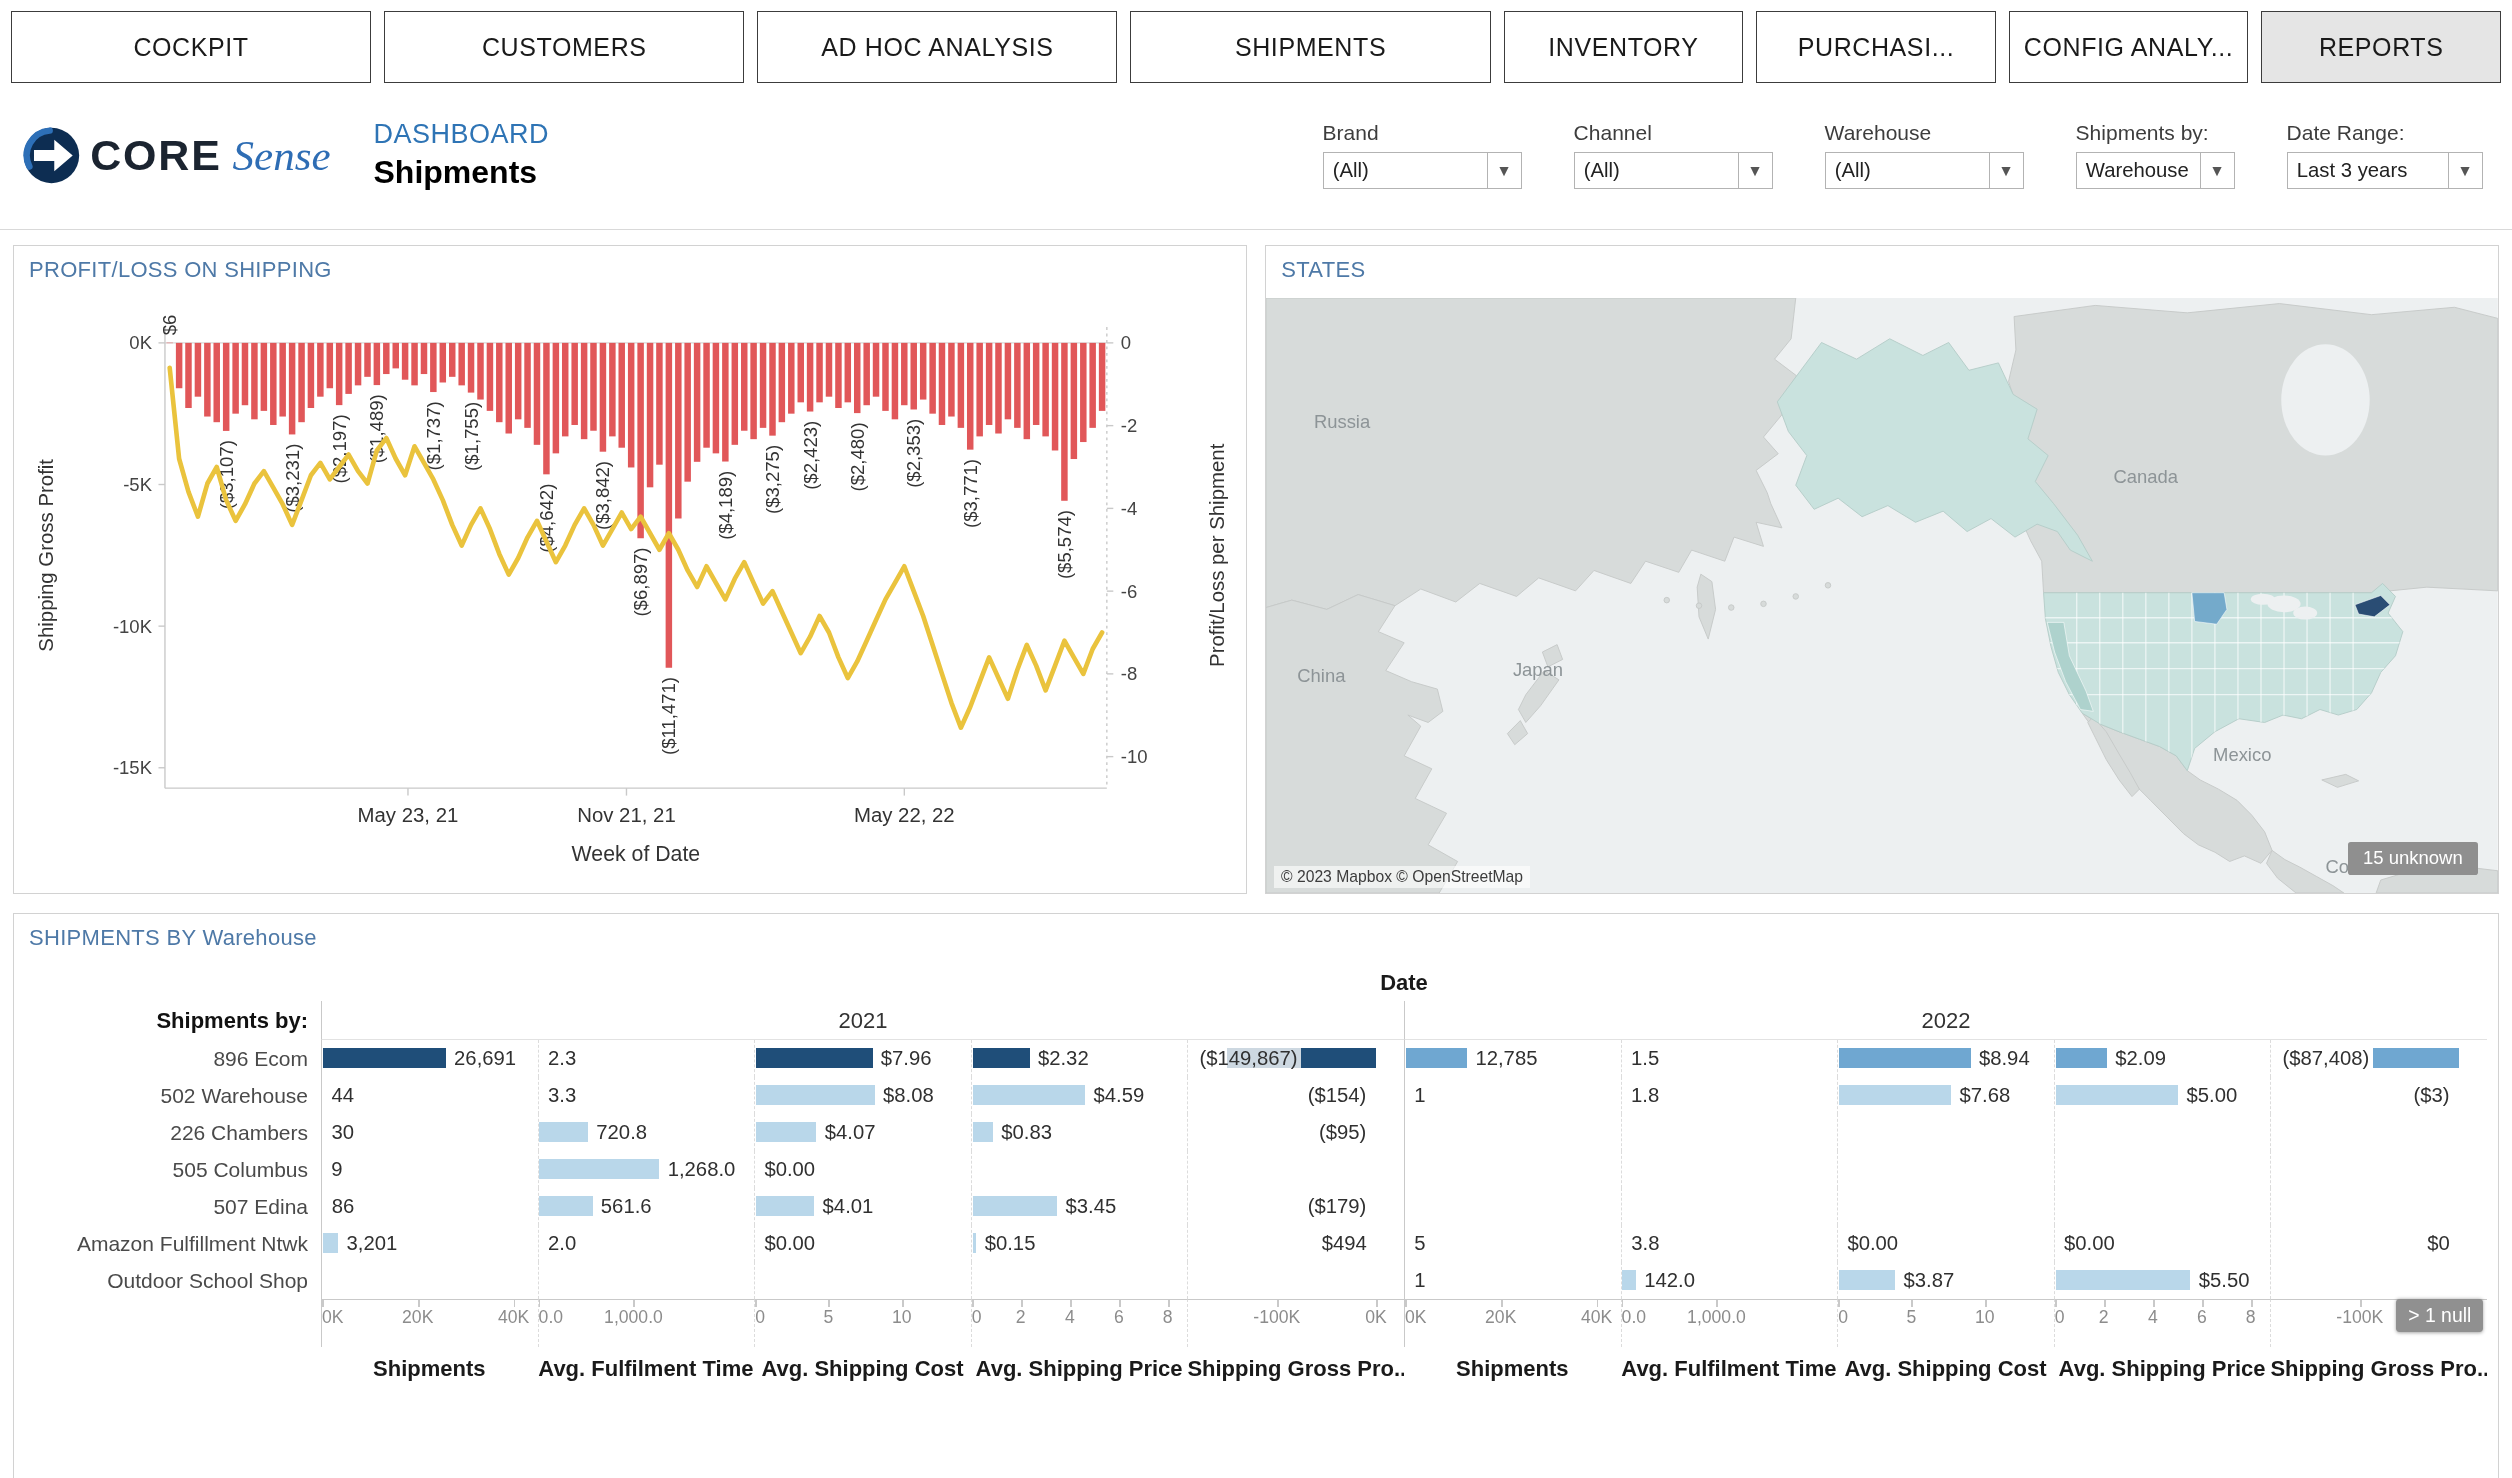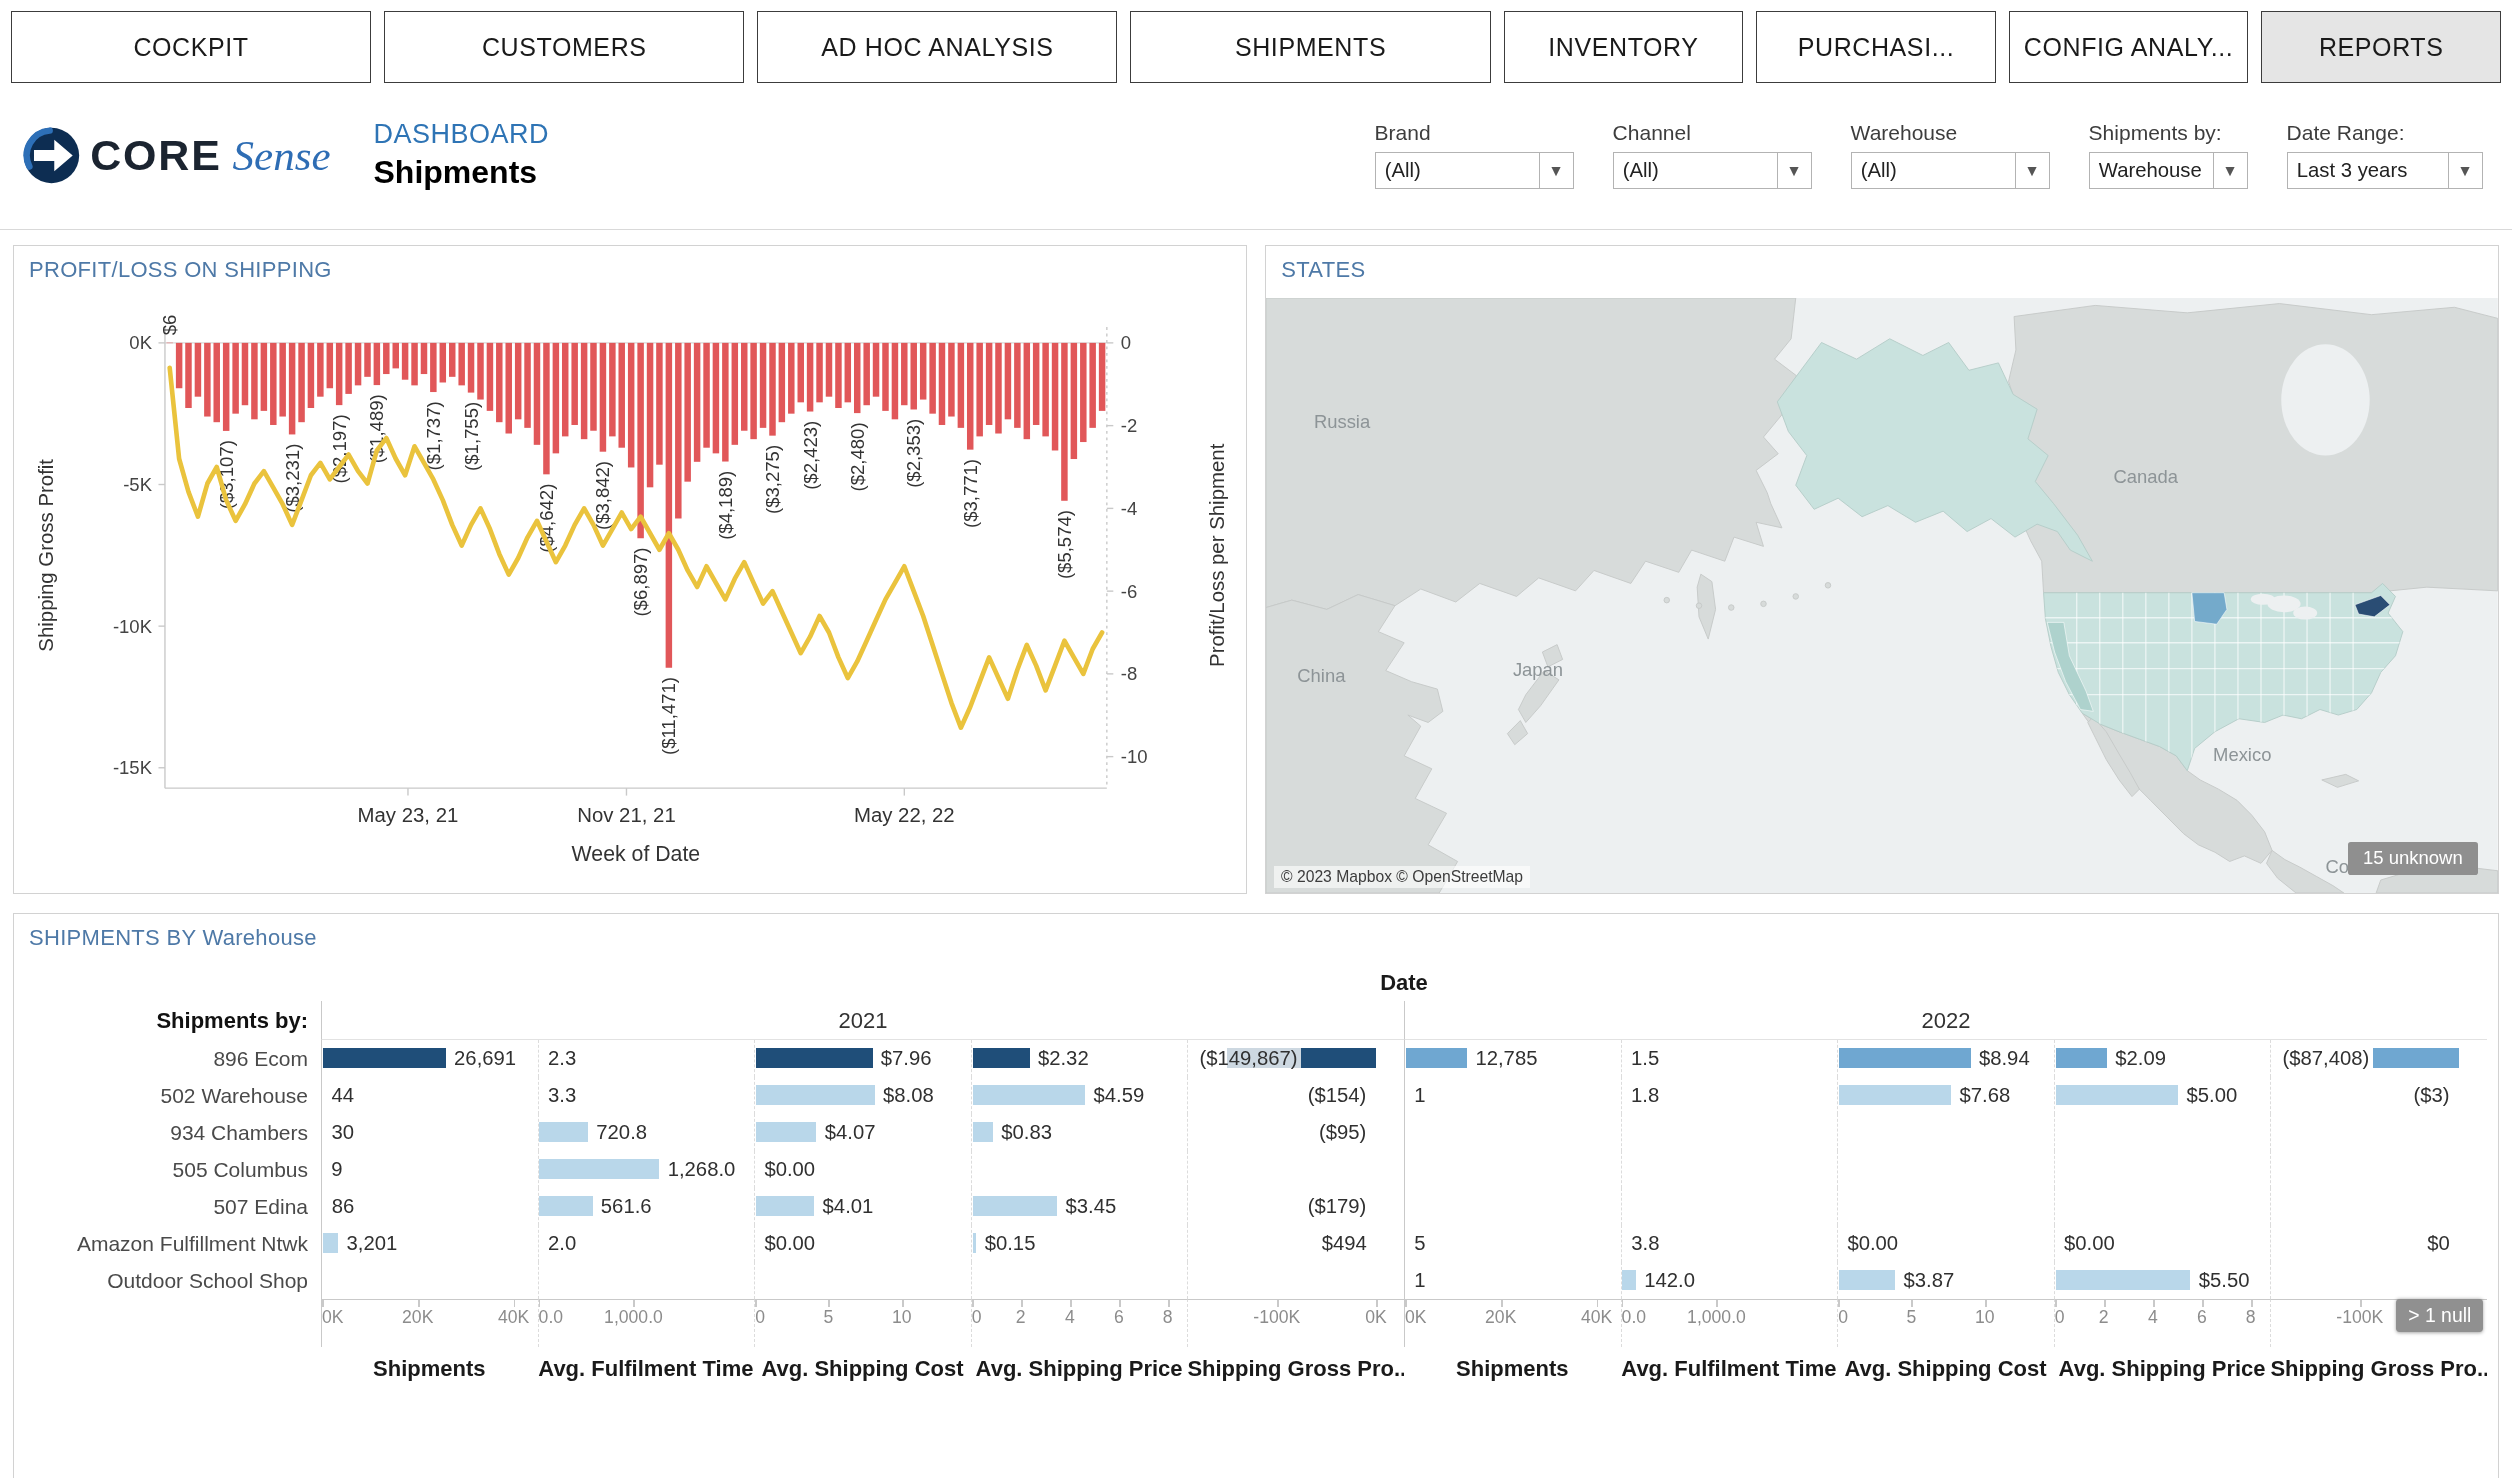--- a/index.html
+++ b/index.html
@@ -9,21 +9,21 @@
        font-size:25px;letter-spacing:0.6px;color:#1a1a1a;background:#fff;flex:1.55 1 0;box-sizing:border-box;cursor:pointer;white-space:nowrap;padding:0 9.2px;}
   .tab.narrow{flex:1 1 0;}
   .tab.active{background:#e5e5e5;}
   .hdr{display:flex;align-items:center;padding:13px 22px 15px 22px;border-bottom:1.8px solid #d9d9d9;height:118px;box-sizing:content-box;}
   .logo{display:flex;align-items:center;gap:9.2px;}
   .logo .core{font-size:43px;font-weight:800;letter-spacing:1.8px;color:#1b2430;}
   .logo .sense{font-size:43px;font-style:italic;color:#2e6db4;font-family:"Liberation Serif","DejaVu Serif",serif;margin-left:1.8px;}
   .hdr-title{margin-left:43px;}
   .hdr-title .dash{font-size:27px;color:#2e74b5;letter-spacing:0.5px;}
   .hdr-title .ptitle{font-size:32px;font-weight:bold;color:#000;margin-top:3.7px;}
-  .filters{margin-left:auto;display:flex;gap:39px;align-items:flex-start;padding-right:7.4px;}
+  .filters{margin-left:auto;display:flex;gap:52px;align-items:flex-start;padding-right:7.4px;}
   .filter .flabel{font-size:21px;color:#3d3d3d;margin-bottom:7.4px;}
   .combo{display:flex;border:1.8px solid #b3b3b3;height:37px;background:#fff;align-items:center;box-sizing:border-box;cursor:pointer;}
   .combo .val{flex:1;padding:0 9.2px;font-size:20.3px;color:#222;white-space:nowrap;overflow:hidden;}
   .combo .arrow{width:33px;align-self:stretch;border-left:1.8px solid #b3b3b3;display:flex;align-items:center;justify-content:center;color:#555;font-size:15.7px;}
   .row1{display:flex;gap:18.5px;margin:15px 13px 0 13px;}
   .panel{border:1.8px solid #d2d2d2;background:#fff;position:relative;box-sizing:border-box;}
   #profit-panel,#map-panel{flex:1 1 0;height:649px;}
   .panel-title{position:absolute;top:11px;left:15px;font-size:22px;color:#4e79a7;letter-spacing:0.3px;z-index:3;}
   .chart-host{position:absolute;top:44px;left:0;right:0;bottom:0;}
   .map-host{position:absolute;top:52px;left:0;right:0;bottom:0;overflow:hidden;}
@@ -424,21 +424,21 @@
           <div class="g-bar pos" style="width:52.0%;background:#b9d7ea"></div>
           <span class="g-val" style="left:calc(52.0% + 9.2px)">$7.68</span>
         </div>
         <div class="g-cell">
           <div class="g-bar pos" style="width:56.8%;background:#b9d7ea"></div>
           <span class="g-val" style="left:calc(56.8% + 9.2px)">$5.00</span>
         </div>
         <div class="g-cell">
           <span class="g-val halo" style="right:calc(13% + 0.1% + 5.5px)">($3)</span>
         </div>
-        <div class="g-label">934 Chambers</div>
+        <div class="g-label">226 Chambers</div>
         <div class="g-cell firstcol">
           <span class="g-val" style="left:calc(0.1% + 9.2px)">30</span>
         </div>
         <div class="g-cell">
           <div class="g-bar pos" style="width:22.5%;background:#b9d7ea"></div>
           <span class="g-val" style="left:calc(22.5% + 9.2px)">720.8</span>
         </div>
         <div class="g-cell">
           <div class="g-bar pos" style="width:28.0%;background:#b9d7ea"></div>
           <span class="g-val" style="left:calc(28.0% + 9.2px)">$4.07</span>

